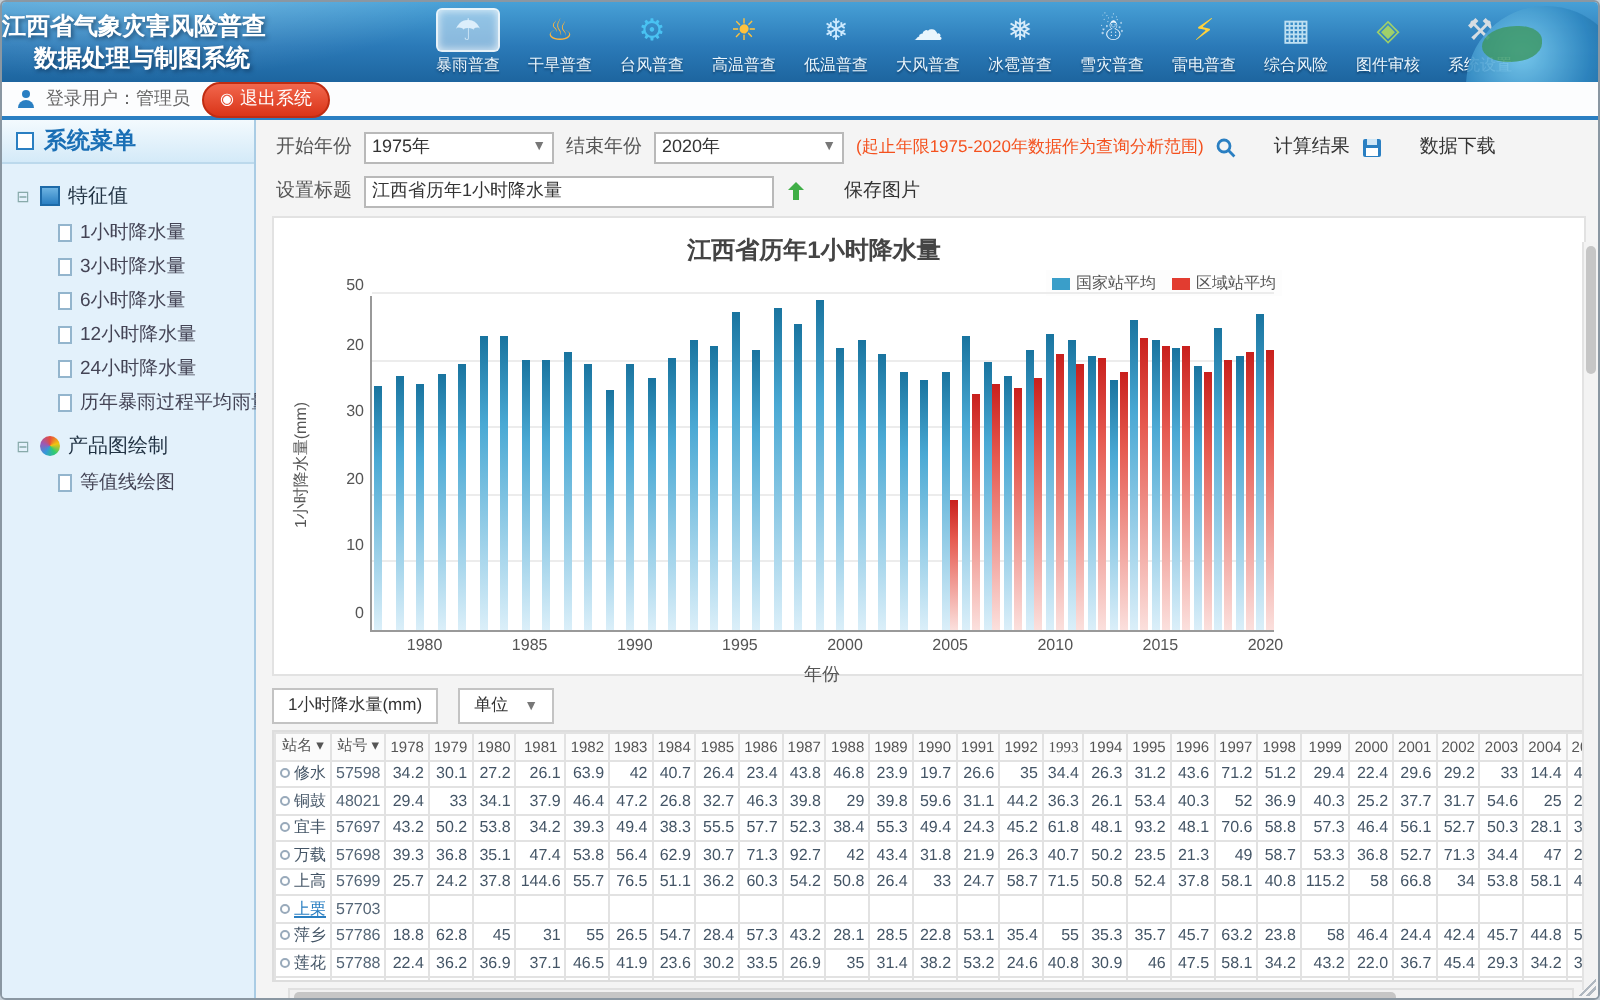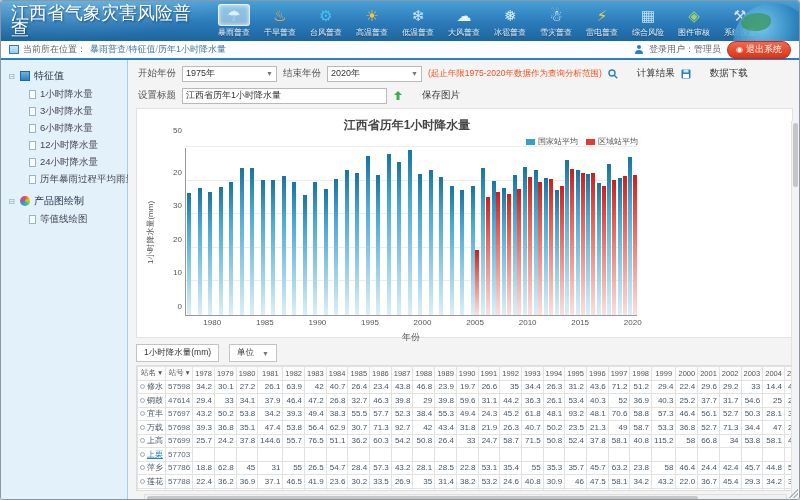--- a/index.html
+++ b/index.html
@@ -6,21 +6,21 @@
   html,body { width:800px; height:500px; overflow:hidden; }
   body { font-family:"Liberation Sans","DejaVu Sans",sans-serif; background:#c4ced6; }
   .window { position:absolute; inset:0; border:1px solid #8a97a2; background:#eef2f5; overflow:hidden; border-radius:3px; }
 
   
   .banner { height:40px; background:linear-gradient(180deg,#47a0d6 0%,#2b7ab8 55%,#1d659f 100%); position:relative; display:flex; overflow:hidden; }
   .banner::before { content:""; position:absolute; left:-60px; top:-46px; width:340px; height:92px; background:radial-gradient(ellipse at 35% 10%, rgba(255,255,255,.35), rgba(255,255,255,0) 65%); border-radius:50%; pointer-events:none; }
   .earth { position:absolute; right:-14px; top:2px; width:80px; height:80px; border-radius:50%;
     background:radial-gradient(circle at 35% 30%, #7fd0f2 0%, #2e86c0 45%, #123f66 100%); opacity:.9; }
   .earth::after { content:""; position:absolute; left:8px; top:10px; width:30px; height:18px; background:#3f9a58; border-radius:60% 40% 55% 45%; opacity:.8; }
-  .app-title { position:relative; width:205px; padding:4px 0 0 10px; color:#fff; font-weight:normal; font-size:18px; line-height:16px; text-shadow:1px 1px 2px rgba(0,25,55,.55); flex:none; }
+  .app-title { position:relative; width:205px; padding:4px 0 0 0; color:#fff; font-weight:bold; font-size:12px; line-height:16px; text-shadow:1px 1px 2px rgba(0,25,55,.55); flex:none; }
   .app-title .line2 { padding-left:16px; }
   .nav { position:relative; display:flex; gap:2px; padding:3px 66px 0 6px; flex:1; justify-content:flex-start; }
   .nav-item { width:44px; display:flex; flex-direction:column; align-items:center; cursor:pointer; flex:none; }
   .nav-icon { width:32px; height:22px; border-radius:3px; display:flex; align-items:center; justify-content:center; font-size:15px; line-height:1; }
   .nav-item.selected .nav-icon { background:rgba(215,235,250,.55); border:1px solid rgba(255,255,255,.8); box-shadow:0 0 4px rgba(255,255,255,.8) inset; }
   .nav-label { font-size:8px; color:#eaf5fc; margin-top:1px; white-space:nowrap; text-shadow:0 1px 1px rgba(0,30,60,.5); }
 
   
   .subbar { height:19px; background:#fcfdfe; border-bottom:2px solid #2b7fc2; display:flex; align-items:center; padding:0 8px; font-size:9px; color:#666; }
   .crumb-area { flex:1; display:flex; align-items:center; gap:4px; }
@@ -103,20 +103,21 @@
     background:linear-gradient(135deg, transparent 50%, #b0b8c0 50%, #b0b8c0 60%, transparent 60%, transparent 72%, #b0b8c0 72%, #b0b8c0 82%, transparent 82%); }
 </style>
 </head>
 <body>
 
 <div class="window">
 
   <div class="banner">
     <div class="app-title">
       <div>江西省气象灾害风险普查</div>
+      <div class="line2">数据处理与制图系统</div>
     </div>
     <div class="nav">
         <div class="nav-item selected">
           <span class="nav-icon" style="color: rgb(220, 238, 251);">☂</span>
           <span class="nav-label">暴雨普查</span>
         </div>
         <div class="nav-item">
           <span class="nav-icon" style="color: rgb(255, 180, 60);">♨</span>
           <span class="nav-label">干旱普查</span>
         </div>
@@ -158,38 +159,37 @@
         </div>
         <div class="nav-item">
           <span class="nav-icon" style="color: rgb(215, 221, 226);">⚒</span>
           <span class="nav-label">系统设置</span>
         </div>
       </div>
     <div class="earth"></div>
   </div>
 
   <div class="subbar">
-    <div class="crumb-area">
-      <span class="loc-icon"></span>
-      <span>当前所在位置：</span>
-      <span class="crumbs"><span class="crumb">暴雨普查</span><span class="crumb-sep">/</span><span class="crumb">特征值</span><span class="crumb-sep">/</span><span class="crumb">历年1小时降水量</span></span>
-    </div>
     <div class="user-area">
       <span class="person-icon"></span>
       <span>登录用户：管理员</span>
       <span class="logout-btn">
         <span class="power-icon">◉</span>
         <span>退出系统</span>
       </span>
     </div>
   </div>
 
   <div class="body">
 
     <div class="sidebar">
+      <div class="sidebar-title">
+        <span class="menu-icon"></span>
+        <span>系统菜单</span>
+      </div>
       <div class="tree">
           <div class="tree-group">
             <div class="tree-group-label">
               <span class="expander">⊟</span>
               <span class="grp-icon1"></span>
               <span>特征值</span>
             </div>
             <div class="tree-children">
               <div class="tree-item">
                 <span class="doc-icon"></span>
@@ -295,21 +295,21 @@
               <span class="ytick" style="bottom: 0px;">0</span>
               <div class="gridline" style="bottom: 33.6px;"></div>
               <span class="ytick" style="bottom: 33.6px;">10</span>
               <div class="gridline" style="bottom: 67.2px;"></div>
               <span class="ytick" style="bottom: 67.2px;">20</span>
               <div class="gridline" style="bottom: 100.8px;"></div>
               <span class="ytick" style="bottom: 100.8px;">30</span>
               <div class="gridline" style="bottom: 134.4px;"></div>
               <span class="ytick" style="bottom: 134.4px;">20</span>
               <div class="gridline" style="bottom: 168px;"></div>
-              <span class="ytick" style="bottom: 176px;">50</span>
+              <span class="ytick" style="bottom: 164px;">50</span>
               <div class="bar blue" title="1978: 36.2" style="left: 1px; height: 121.632px;"></div>
               <div class="bar blue" title="1979: 37.8" style="left: 11.5116px; height: 127.008px;"></div>
               <div class="bar blue" title="1980: 36.7" style="left: 22.0233px; height: 123.312px;"></div>
               <div class="bar blue" title="1981: 38.2" style="left: 32.5349px; height: 128.352px;"></div>
               <div class="bar blue" title="1982: 39.7" style="left: 43.0465px; height: 133.392px;"></div>
               <div class="bar blue" title="1983: 43.7" style="left: 53.5581px; height: 146.832px;"></div>
               <div class="bar blue" title="1984: 43.8" style="left: 64.0698px; height: 147.168px;"></div>
               <div class="bar blue" title="1985: 40.3" style="left: 74.5814px; height: 135.408px;"></div>
               <div class="bar blue" title="1986: 40.1" style="left: 85.093px; height: 134.736px;"></div>
               <div class="bar blue" title="1987: 41.4" style="left: 95.6047px; height: 139.104px;"></div>
@@ -398,21 +398,21 @@
                   <th style="width: 19px; margin-top: 21px;">1983</th>
                   <th style="width: 19px;">1984</th>
                   <th style="width: 19px;">1985</th>
                   <th style="width: 19px;">1986</th>
                   <th style="width: 19px; margin-left: 12px;">1987</th>
                   <th style="width: 19px;">1988</th>
                   <th style="width: 19px;">1989</th>
                   <th style="width: 19px;">1990</th>
                   <th style="width: 19px;">1991</th>
                   <th style="width: 19px;">1992</th>
-                  <th style="width: 19px;">1993</th>
+                  <th style="width: 19px; font-family: Liberation Serif, serif;">1993</th>
                   <th style="width: 19px;">1994</th>
                   <th style="width: 19px;">1995</th>
                   <th style="width: 19px;">1996</th>
                   <th style="width: 19px;">1997</th>
                   <th style="width: 19px;">1998</th>
                   <th style="width: 19px;">1999</th>
                   <th style="width: 19px;">2000</th>
                   <th style="width: 19px;">2001</th>
                   <th style="width: 19px;">2002</th>
                   <th style="width: 19px;">2003</th>
@@ -448,21 +448,21 @@
                   <td class="c-val">29.4</td>
                   <td class="c-val">22.4</td>
                   <td class="c-val">29.6</td>
                   <td class="c-val">29.2</td>
                   <td class="c-val">33</td>
                   <td class="c-val">14.4</td>
                   <td class="c-val">42.7</td>
                 </tr>
                 <tr>
                   <td class="c-name"><span class="radio-dot"></span><span class="nm">铜鼓</span></td>
-                  <td class="c-id">47614</td>
+                  <td class="c-id">48021</td>
                   <td class="c-val">29.4</td>
                   <td class="c-val">33</td>
                   <td class="c-val">34.1</td>
                   <td class="c-val">37.9</td>
                   <td class="c-val">46.4</td>
                   <td class="c-val">47.2</td>
                   <td class="c-val">26.8</td>
                   <td class="c-val">32.7</td>
                   <td class="c-val">46.3</td>
                   <td class="c-val">39.8</td>

